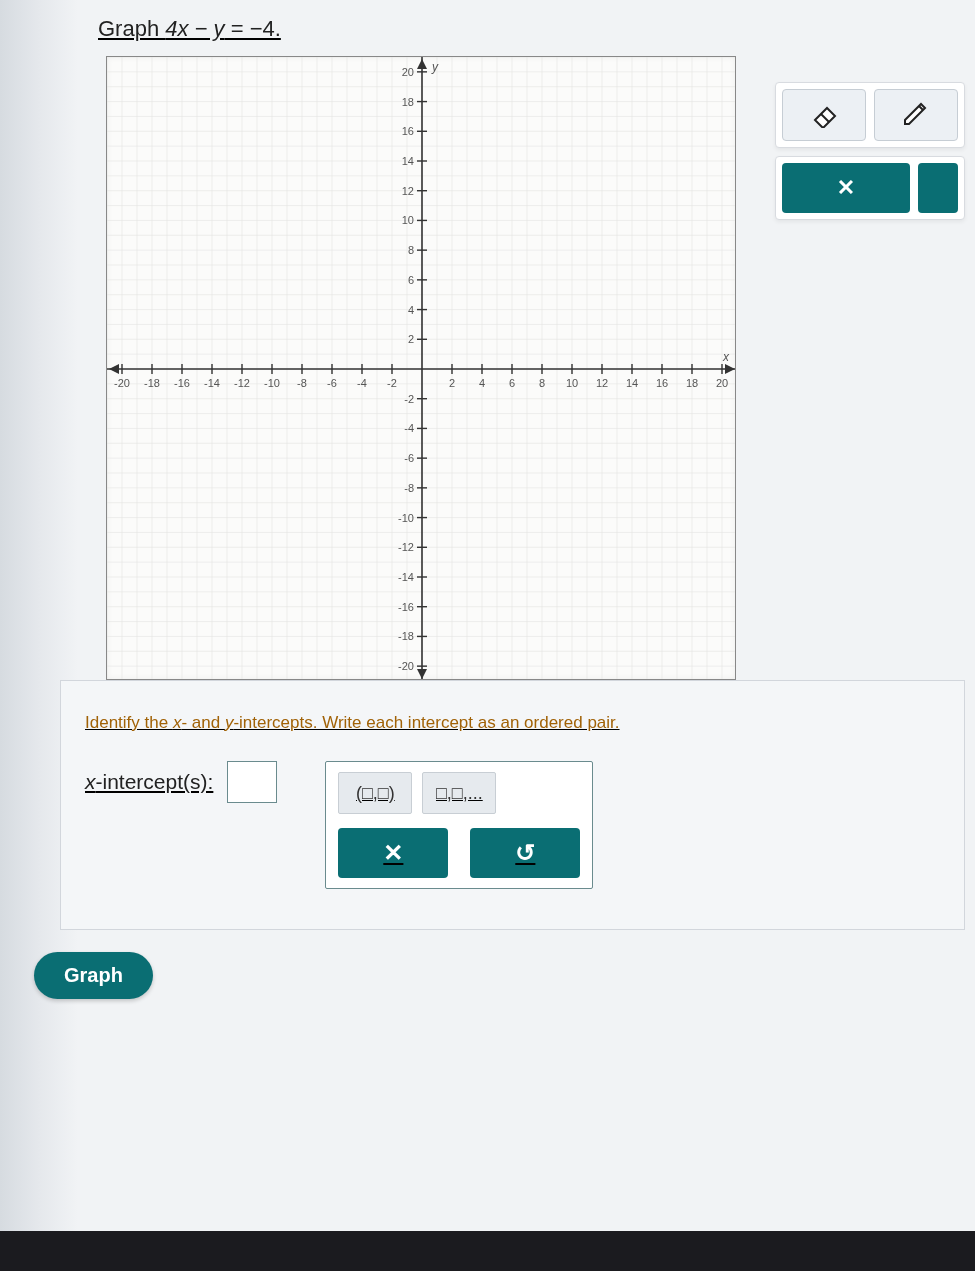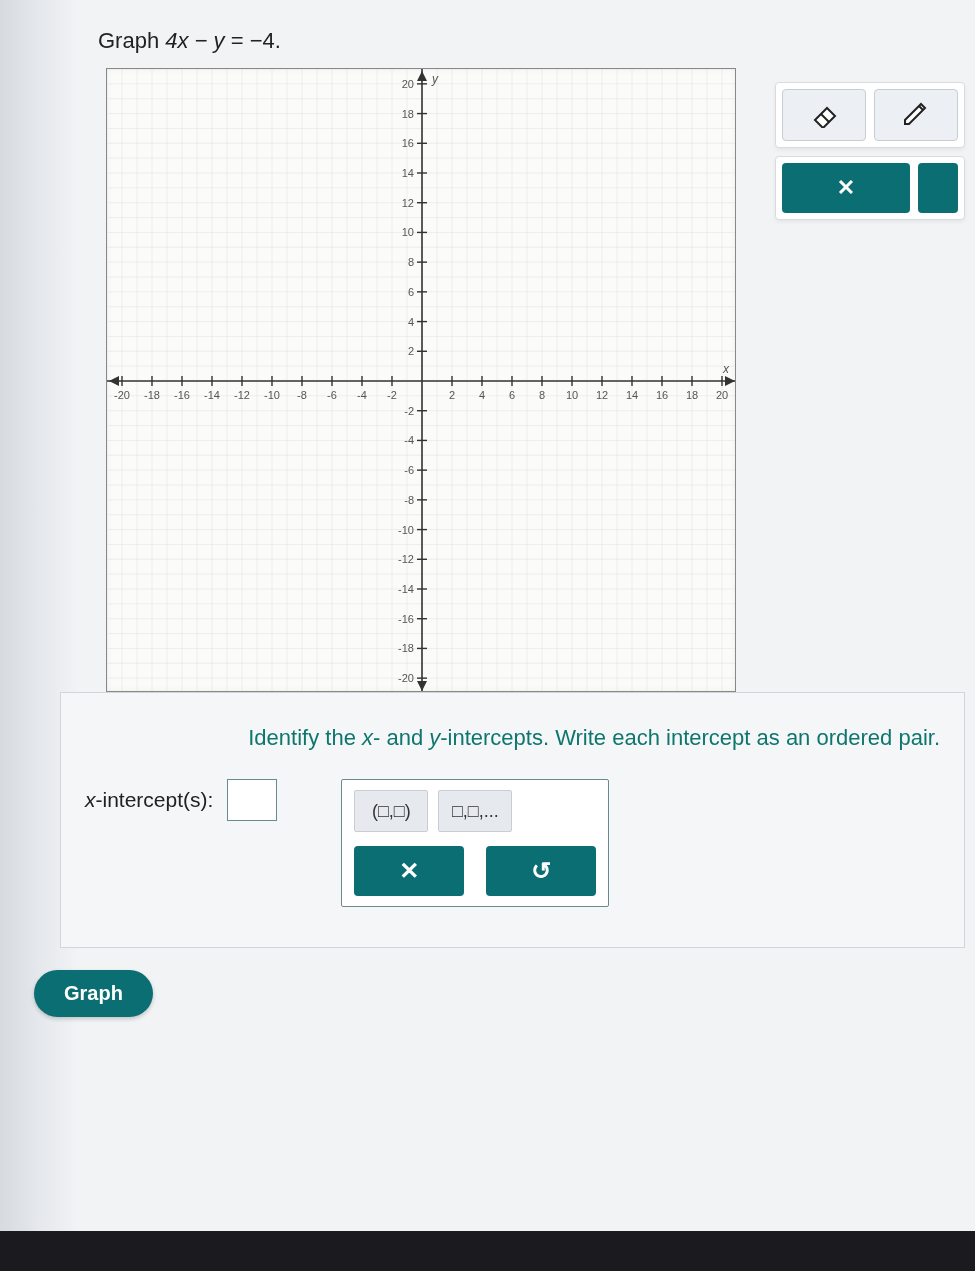--- a/index.html
+++ b/index.html
@@ -9,21 +9,22 @@
     background: #d8dde2;
     width: 975px;
     height: 1271px;
     overflow: hidden;
     position: relative;
   }
   .page-wrap {
     position: absolute;
     left: 0; top: 0; right: 0; bottom: 0;
     background: linear-gradient(90deg, #d6dbe0 0%, #e5e8ec 4%, #f1f3f5 8%, #f1f3f5 100%);
-    padding: 20px 0 0 0;
+    padding: 8px 0 0 0;
+    text-decoration: underline;
   }
   .content {
     margin-left: 60px;
     margin-right: 10px;
   }
   .prompt-text {
     font-size: 22px;
     color: #222;
     margin: 8px 0 14px 38px;
     font-weight: 500;
@@ -90,24 +91,23 @@
     color: #333;
     border: 1px solid #b6bbc2;
     border-bottom: none;
   }
   .part-body {
     background: #f4f6f8;
     border: 1px solid #d2d6dc;
     padding: 28px 24px 40px 24px;
   }
   .instruction {
-    font-size: 22px;
-    color: #0f766e;
+    font-size: 17px;
+    color: #a16207;
     margin: 4px 0 28px 0;
-    text-align: right;
   }
   .row {
     display: flex;
     align-items: center;
     gap: 14px;
     margin-bottom: 24px;
   }
   .label {
     font-size: 21px;
     color: #222;
@@ -369,21 +369,21 @@
           <line x1="310" y1="609.1428571428571" x2="320" y2="609.1428571428571" stroke="#333" stroke-width="1.4"></line>
           <text x="307" y="613.1428571428571" font-size="11" fill="#555" text-anchor="end">-20</text>
         </svg>
     </div>
 
     <div class="part-body">
       <div class="instruction">
         <span>Identify the </span><span style="font-style:italic">x</span><span>- and </span><span style="font-style:italic">y</span><span>-intercepts. Write each intercept as an ordered pair.</span>
       </div>
 
-      <div style="display:flex; gap:64px; align-items:flex-start;">
+      <div style="display:flex; gap:48px; align-items:flex-start;">
         <div>
           <div class="row">
             <span class="label"><span class="mi">x</span><span>-intercept(s):</span></span>
             <input class="ans-box" value="" style="">
           </div>
         </div>
 
         <div class="keypad">
           <div class="keypad-row1">
             <div class="key-light">(□,□)</div>

